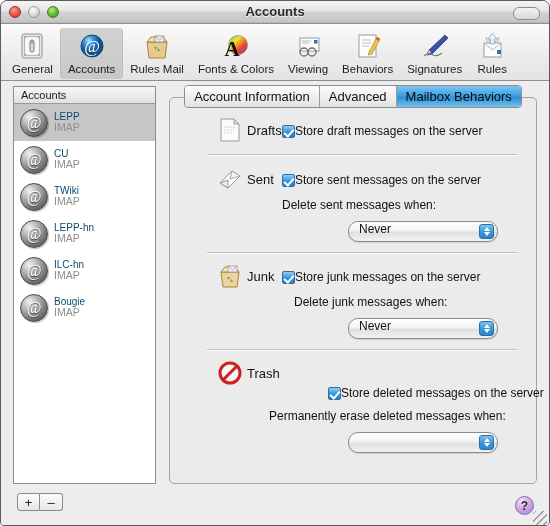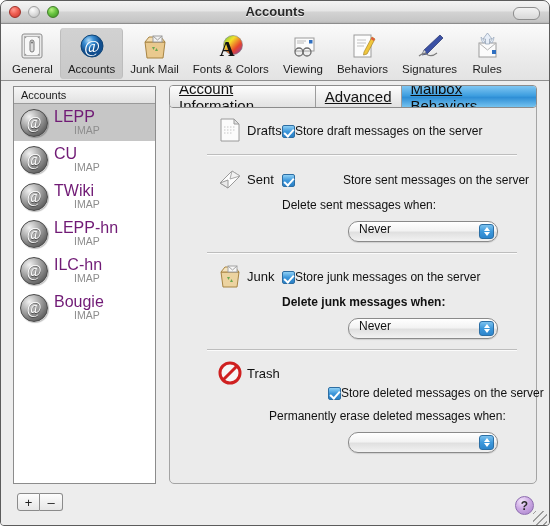--- a/index.html
+++ b/index.html
@@ -127,22 +127,22 @@
     box-shadow: 1px 1px 1px rgba(0,0,0,0.25);
   }
   .globe::after {
     content: "@";
     font-size: 16px; color: #ffffff;
     font-family: "Liberation Serif", serif;
     line-height: 1;
     text-shadow: 0 1px 1px rgba(0,0,0,0.6);
   }
   .acct-text { margin-left: 6px; line-height: 1.05; }
-  .acct-name { font-size: 16px; color: #701a75; font-weight: normal; }
-  .acct-type { font-size: 10.5px; color: #8d8d8d; margin-left: 20px; }
+  .acct-name { font-size: 10px; color: #0c4a6e; font-weight: normal; }
+  .acct-type { font-size: 10.5px; color: #8d8d8d; }
 
   .plusminus {
     position: absolute; left: 16px; top: 412px;
     display: flex;
   }
   .pm-btn {
     width: 23px; height: 18px;
     background: linear-gradient(to bottom, #fdfdfd, #e6e6e6);
     border: 1px solid #8b8b8b;
     display: flex; align-items: center; justify-content: center;
@@ -167,28 +167,27 @@
     display: flex; justify-content: center;
   }
   .tabs {
     display: flex; height: 21px;
     border: 1px solid #8c8c8c;
     border-radius: 4px;
     overflow: hidden;
     background: #f6f6f6;
   }
   .tab {
-    font-size: 15px; color: #111;
+    font-size: 13px; color: #111;
     padding: 0 9px;
     display: flex; align-items: center;
     background: linear-gradient(to bottom, #fdfdfd 0%, #efefef 50%, #e2e2e2 100%);
     border-right: 1px solid #9c9c9c;
     height: 100%;
     box-sizing: border-box;
-    text-decoration: underline;
   }
   .tab:last-child { border-right: none; }
   .tab.active {
     background: linear-gradient(to bottom, #7fc6f2 0%, #3f9fe0 45%, #2f8fd6 55%, #74c2ef 100%);
     color: #0c0c0c;
   }
 
   
   .panel { position: absolute; left: 168px; top: 16px; width: 368px; height: 387px; }
   .sec-icon {
@@ -325,21 +324,21 @@
       <div class="tb-icon">
         <svg width="30" height="30" viewBox="0 0 30 30">
           <path d="M5 11 L25 11 L23 27 L7 27 Z" fill="#e9c98e" stroke="#a78443"></path>
           <path d="M5 11 L9 6 L21 6 L25 11 Z" fill="#f3ddb2" stroke="#a78443"></path>
           <rect x="13" y="5" width="9" height="6" fill="#f2f2f2" stroke="#9d9d9d"></rect>
           <path d="M13 5 L17.5 9 L22 5" fill="none" stroke="#9d9d9d"></path>
           <path d="M12 16 l3 0 -1.5 3 z" fill="#6aa84f"></path>
           <path d="M18 20 l-3 0 1.5 -3 z" fill="#6aa84f"></path>
         </svg>
       </div>
-      <div class="tb-label">Junk Mail</div>
+      <div class="tb-label">Rules Mail</div>
     </div>
 
     <div class="tb-item">
       <div class="tb-icon">
         <svg width="30" height="30" viewBox="0 0 30 30">
           <defs>
             <linearGradient id="cw1" x1="0" y1="0" x2="1" y2="1">
               <stop offset="0%" stop-color="#54c24a"></stop>
               <stop offset="33%" stop-color="#f4e12a"></stop>
               <stop offset="66%" stop-color="#e8452c"></stop>
@@ -499,21 +498,21 @@
       <div class="divider" style="top:57px;"></div>
 
       <div class="sec-icon" style="top:70px;">
         <svg width="26" height="26" viewBox="0 0 26 26">
           <path d="M3 16 L15 4 L23 9 L11 21 Z" fill="#fcfcfc" stroke="#9a9a9a"></path>
           <path d="M3 16 L11 13 L11 21 Z" fill="#eaeaea" stroke="#9a9a9a"></path>
           <path d="M15 4 L13 12 L23 9 Z" fill="#f2f2f2" stroke="#a9a9a9"></path>
         </svg>
       </div>
       <div class="sec-title" style="top:75px;">Sent</div>
-      <div class="cbrow" style="left:113px; top:76px;gap:48px;">
+      <div class="cbrow" style="left:113px; top:76px;">
         <div class="cbox"></div>
         <div class="cblabel">Store sent messages on the server</div>
       </div>
       <div class="subtitle" style="left:113px; top:101px;">Delete sent messages when:</div>
       <div class="popup" style="left:179px; top:124px;">
         <div class="popup-text">Never</div>
         <div class="popup-arrows">
           <div class="arr-up"></div>
             <div class="arr-dn"></div>
         </div>
@@ -529,21 +528,21 @@
           <path d="M11 3 L15.5 7 L20 3" fill="none" stroke="#a3a3a3"></path>
           <path d="M10 14 l3 0 -1.5 3 z" fill="#6aa84f"></path>
           <path d="M16 19 l-3 0 1.5 -3 z" fill="#6aa84f"></path>
         </svg>
       </div>
       <div class="sec-title" style="top:172px;">Junk</div>
       <div class="cbrow" style="left:113px; top:173px;">
         <div class="cbox"></div>
         <div class="cblabel">Store junk messages on the server</div>
       </div>
-      <div class="subtitle" style="left:113px; top:198px;font-weight:bold;">Delete junk messages when:</div>
+      <div class="subtitle" style="left:125px; top:198px;">Delete junk messages when:</div>
       <div class="popup" style="left:179px; top:221px;">
         <div class="popup-text">Never</div>
         <div class="popup-arrows">
           <div class="arr-up"></div>
             <div class="arr-dn"></div>
         </div>
       </div>
 
       <div class="divider" style="top:252px;"></div>
 

